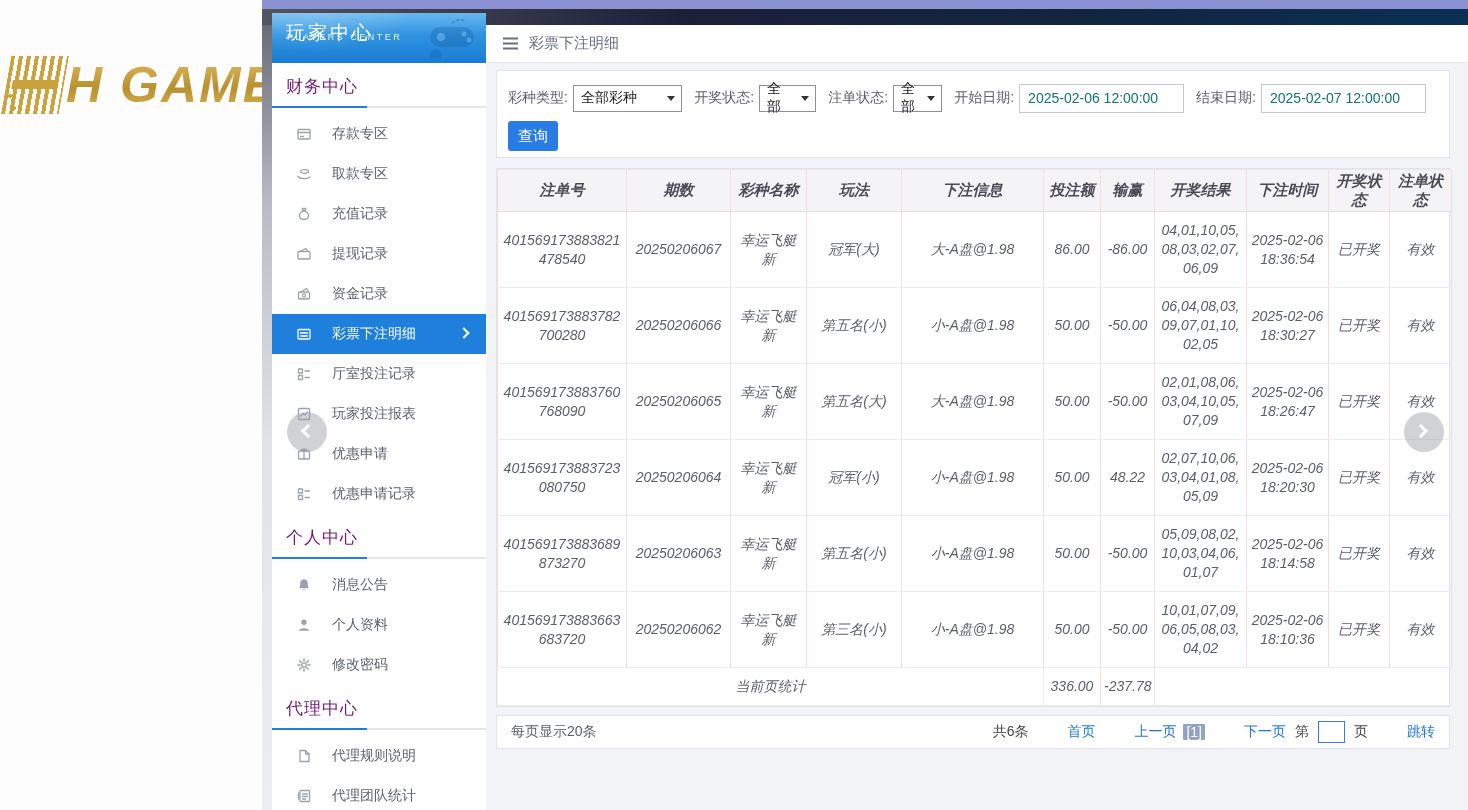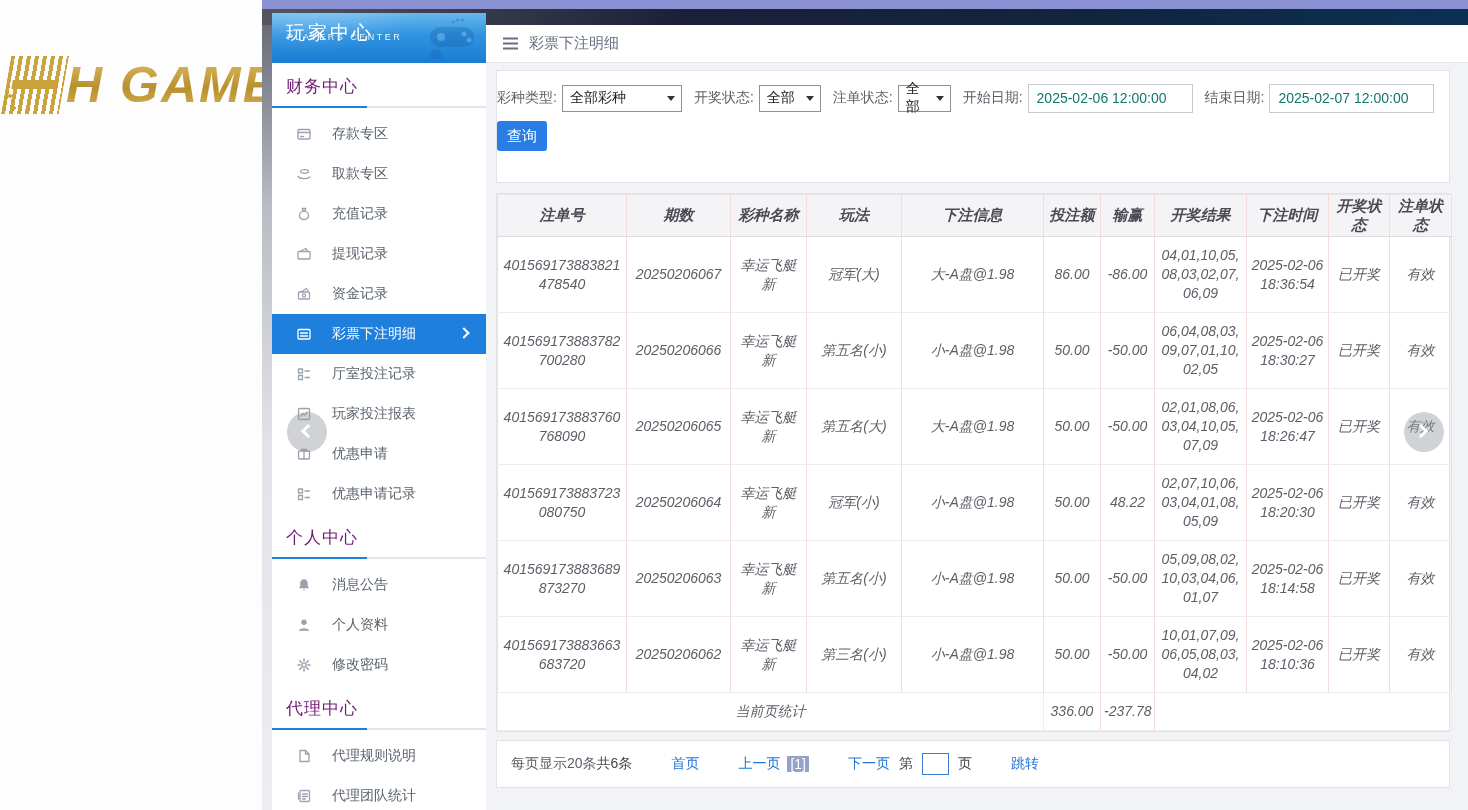--- a/index.html
+++ b/index.html
@@ -58,21 +58,21 @@
   
   .content { position:absolute; left:486px; top:25px; width:982px; height:785px; background:#f1f3f6; }
   .toolbar { height:38px; background:#fff; border-bottom:1px solid #e8e8ea;
     display:flex; align-items:center; padding-left:16px; color:#667080; }
   .toolbar .ham { margin-right:10px; display:flex; }
   .toolbar-title { font-size:15px; color:#667080; }
 
   .card { background:#fff; border:1px solid #e2e3e7; margin-left:10px; width:954px; }
 
   
-  .filter-card { margin-top:7px; height:113px; padding:12px 0; }
+  .filter-card { margin-top:7px; height:88px; padding:12px 11px; }
   .filter-row { display:flex; align-items:center; height:30px; }
   .f-label { color:#60606a; font-size:14px; margin-right:5px; white-space:nowrap; }
   .select { border:1px solid #8f8f9c; background:#fff; height:27px; display:inline-flex;
     align-items:center; justify-content:space-between; padding:0 6px 0 7px; margin-right:12px;
     font-size:14px; color:#222; cursor:pointer; }
   .select .sel-arrow { width:0; height:0; border-left:4px solid transparent; border-right:4px solid transparent;
     border-top:5px solid #333; margin-left:8px; }
   .tinput { border:1px solid #c7c9d0; background:#fff; height:29px; padding:0 8px; font-size:14px;
     color:#0f766e; margin-right:12px; font-family:"Liberation Sans","DejaVu Sans",sans-serif; }
   .btn-query { margin-top:8px; background:#2a7ce5; color:#fff; border:none; border-radius:3px;
@@ -87,22 +87,22 @@
   table.grid td { color:#5a5f66; font-size:14px; text-align:center; vertical-align:middle;
     border-left:1px solid #f3dcdc; border-right:1px solid #f3dcdc; border-bottom:1px solid #ececee;
     padding:9px 3px; line-height:19px; }
   table.grid tr.data-row { height:76px; }
   td.brk { word-break:break-all; }
   td.num { text-align:right; padding-right:5px; }
   tr.summary td { height:38px; padding:4px 3px; border-left-color:#eee; border-right-color:#eee; }
   tr.summary td.v { border-left-color:#f3dcdc; border-right-color:#f3dcdc; }
 
   
-  .pager-card { margin-top:8px; height:48px; display:flex; align-items:center;
-    padding:0 14px; }
+  .pager-card { margin-top:8px; height:34px; display:flex; align-items:center;
+    justify-content:space-between; padding:0 14px; }
   .pager-left { color:#5a5f66; font-size:14px; }
   .pager-right { display:flex; align-items:center; font-size:14px; color:#444; gap:7px; }
   .plink { color:#2176d9; cursor:pointer;margin-left:32px; }
   .pcur { background:#93a2c6; color:#fff; padding:0 3px; border-radius:1px; }
   .jump-input { width:27px; height:22px; border:1px solid #3a7bd5; margin:0 2px; }
 
   
   .nav-circle { position:absolute; width:40px; height:40px; border-radius:50%;
     background:rgba(150,155,165,.45); top:412px; cursor:pointer; }
   .nav-circle .chev { position:absolute; top:14px; width:10px; height:10px;

